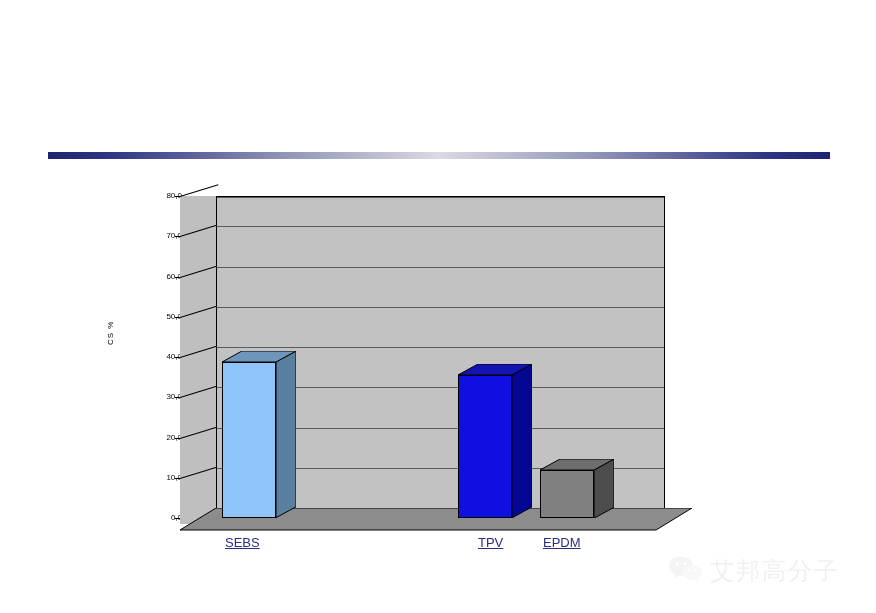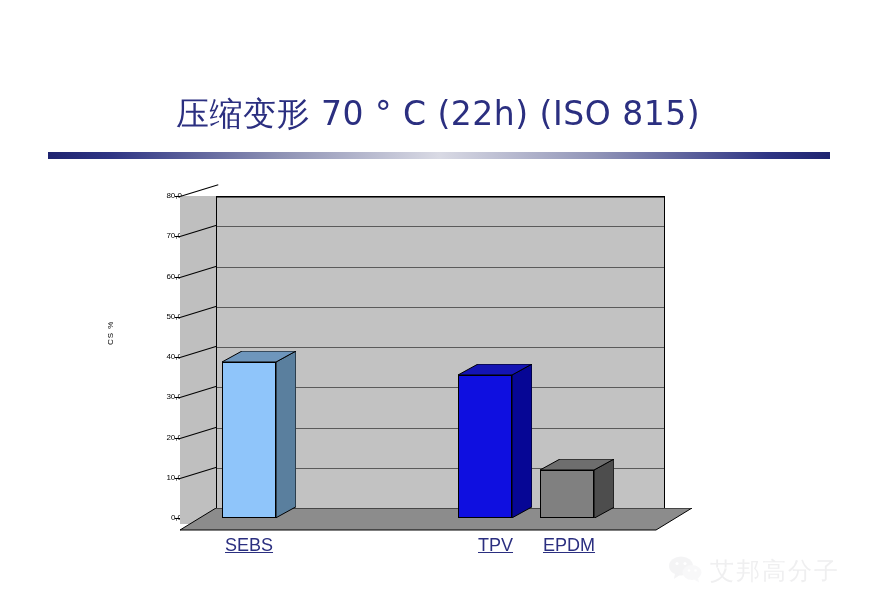--- a/index.html
+++ b/index.html
@@ -64,42 +64,39 @@
 
   
   .bar{position:absolute;}
   .bar .front{position:absolute;left:0;bottom:0;width:100%;border:1px solid #000;box-sizing:border-box;}
   .bar .side{position:absolute;left:100%;bottom:0;width:20px;}
   .bar .side svg,.bar .top svg{display:block;}
   .bar .top{position:absolute;left:0;top:0;width:calc(100% + 20px);height:18px;}
 
   
   .cat{
-    position:absolute;top:350px;font-size:18px;color:#2B2F80;
+    position:absolute;top:350px;font-size:13px;color:#2B2F80;
     text-decoration:underline;white-space:nowrap;
   }
 
   
   #watermark{
     position:absolute;left:668px;top:550px;width:200px;height:42px;
     display:flex;align-items:center;gap:8px;opacity:.55;
   }
   #wm-text{
     font-family:"DejaVu Sans","Liberation Sans",sans-serif;
     font-size:24px;color:#e2e2e4;letter-spacing:2px;white-space:nowrap;
   }
 </style>
 </head>
 <body>
 
 <div id="slide">
 
-  <div id="title">
-    <span class="cjk">压缩变形 70 ° C (22h) (ISO 815)</span>
-  </div>
 
   <div id="divider"></div>
 
   <div id="chart">
 
     <div class="axis-label">CS %</div>
 
     <div id="ticks">
         <div class="tick" style="top: 329px; right: 528px;">0,0</div>
         <div class="tickmark" style="left: 65px; top: 333px;"></div>

